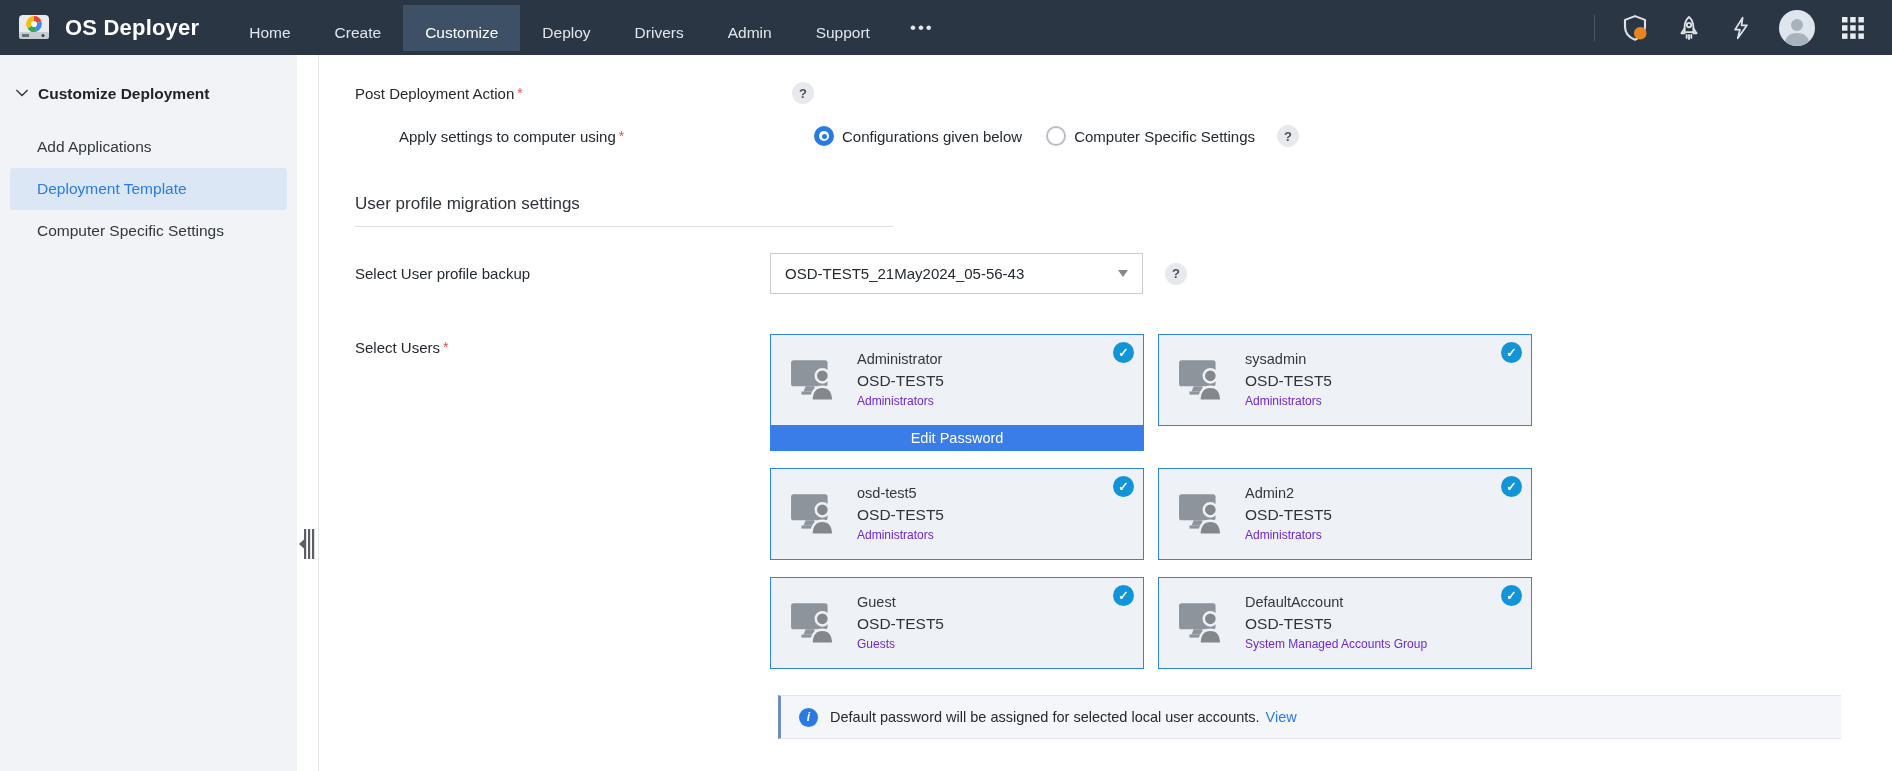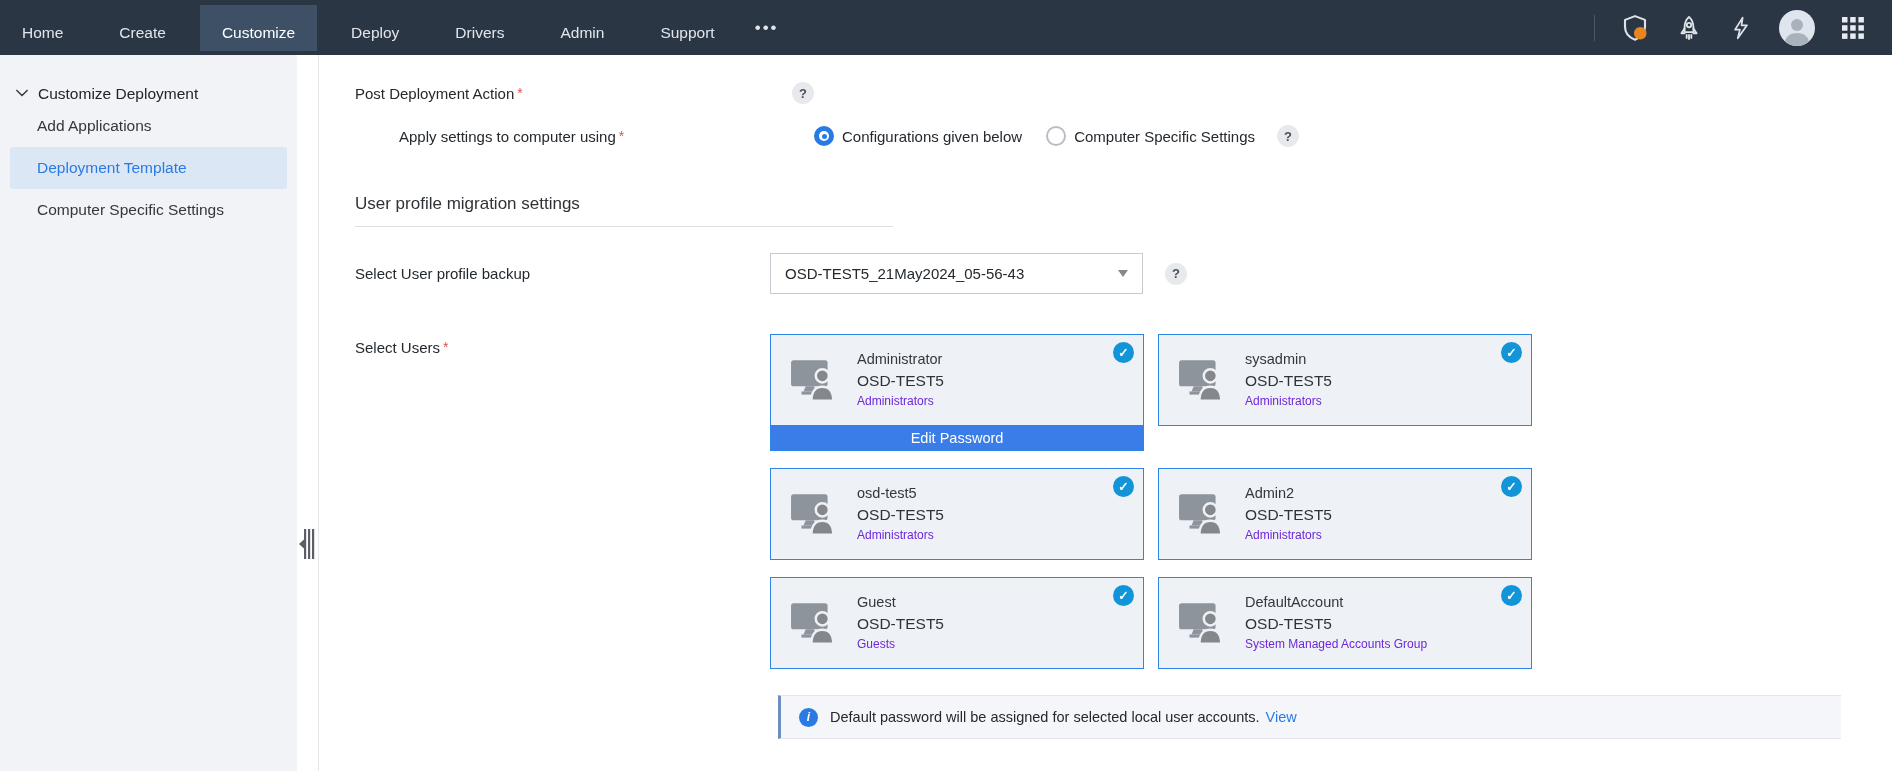--- a/index.html
+++ b/index.html
@@ -9,40 +9,40 @@
     font-family:"Liberation Sans", sans-serif; color:#24292e; background:#fff;
   }
 
   
   .navbar {
     height:55px; background:var(--navbar-bg,#2b3645);
     display:flex; align-items:center; color:#e8ebef;
   }
   .brand { display:flex; align-items:center; gap:13px; margin-left:16px; margin-right:28px; }
   .brand-title { font-size:22px; font-weight:bold; color:#fff; letter-spacing:.2px; white-space:nowrap; }
-  .nav-items { display:flex; height:46px;gap:12px; }
+  .nav-items { display:flex; height:46px; }
   .nav-item {
     padding:0 22px; line-height:55px; font-size:15.5px; color:#e2e6ec; cursor:pointer; white-space:nowrap;
   }
   .nav-item.active { background:var(--navbar-active-bg,#3e5066); color:#fff; }
   .nav-more { padding:0 18px; line-height:50px; font-size:17px; letter-spacing:2px; color:#e2e6ec; cursor:pointer; }
   .nav-right { margin-left:auto; display:flex; align-items:center; gap:25px; margin-right:26px; }
   .nav-divider { width:1px; height:26px; background:#49576b; }
   .icon-btn { display:flex; align-items:center; cursor:pointer; }
   .avatar-circle {
     width:36px; height:36px; border-radius:50%; background:#dfe5ec; overflow:hidden;
     display:flex; align-items:flex-end; justify-content:center;
   }
 
   
   .page-body { display:flex; height:716px; }
   .sidebar { width:297px; background:var(--sidebar-bg,#f1f3f6); padding-top:30px; flex:none; }
   .side-section {
-    display:flex; align-items:flex-start; gap:9px; padding-left:15px; margin-bottom:2px;
-    font-size:15.5px; font-weight:normal; color:#202428; cursor:pointer;
+    display:flex; align-items:flex-start; gap:9px; padding-left:15px; margin-bottom:23px;
+    font-size:15.5px; font-weight:bold; color:#202428; cursor:pointer;
   }
   .side-item {
     margin:0 10px; padding:12px 8px 12px 27px; font-size:15.5px; color:#33383d;
     border-radius:3px; cursor:pointer; white-space:nowrap;
   }
   .side-item.selected { background:var(--selected-item-bg,#dbe7f5); color:var(--accent-blue,#2a7ae4); }
 
   .splitter { width:21px; background:#fff; position:relative; flex:none; }
   .splitter-grip { position:absolute; left:2px; top:473px; cursor:col-resize; }
 
@@ -130,20 +130,38 @@
   }
   .note-text { margin-left:12px; font-size:14.5px; color:#24292e; }
   .note-link { margin-left:6px; font-size:14.5px; color:var(--accent-blue,#2a7ae4); text-decoration:none; cursor:pointer; }
 </style>
 </head>
 <body>
 
 <div class="app">
 
   <div class="navbar">
+    <div class="brand">
+      <span class="icon-btn">
+        <svg width="36" height="34" viewBox="0 0 36 34">
+          <rect x="3" y="4" width="30" height="24" rx="4" fill="#e9ecef"></rect>
+          <rect x="3" y="21" width="30" height="7" rx="2" fill="#c6ccd2"></rect>
+          <rect x="6" y="23" width="7" height="3" rx="1" fill="#6b7draft078" fill-opacity="0.6"></rect>
+          <rect x="6" y="23" width="7" height="3" rx="1" fill="#6b7078"></rect>
+          <circle cx="27" cy="24.5" r="1.5" fill="#3a3f46"></circle>
+          <circle cx="18" cy="13" r="8" fill="#fff"></circle>
+          <path d="M18 5 A8 8 0 0 1 25.5 10.5 L18 13 Z" fill="#ea4335"></path>
+          <path d="M25.5 10.5 A8 8 0 0 1 21 20.4 L18 13 Z" fill="#4285f4"></path>
+          <path d="M21 20.4 A8 8 0 0 1 11.5 17.5 L18 13 Z" fill="#34a853"></path>
+          <path d="M11.5 17.5 A8 8 0 0 1 18 5 L18 13 Z" fill="#fbbc05"></path>
+          <circle cx="18" cy="13" r="3" fill="#fff"></circle>
+        </svg>
+      </span>
+      <span class="brand-title">OS Deployer</span>
+    </div>
 
     <div class="nav-items" id="nav-items">
         <div class="nav-item">Home</div>
         <div class="nav-item">Create</div>
         <div class="nav-item active">Customize</div>
         <div class="nav-item">Deploy</div>
         <div class="nav-item">Drivers</div>
         <div class="nav-item">Admin</div>
         <div class="nav-item">Support</div>
       </div>

